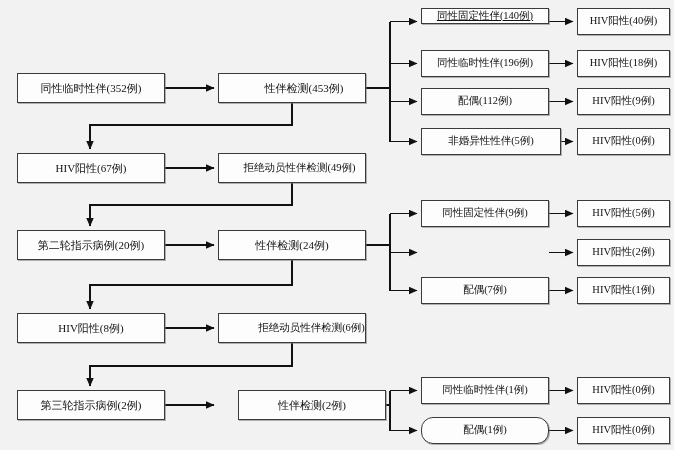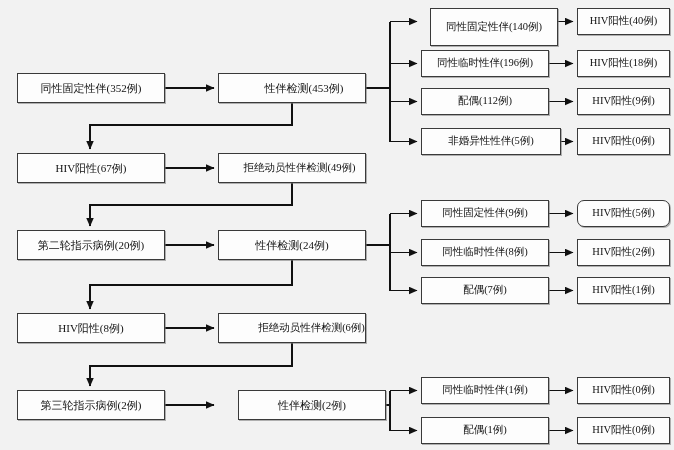--- a/index.html
+++ b/index.html
@@ -73,60 +73,59 @@
       <path d="M165,405 L214,405" marker-end="url(#ah)"></path>
       <path d="M366,405 L390,405"></path>
       <path d="M390,390.5 L390,430.5"></path>
       <path d="M390,390.5 L417,390.5" marker-end="url(#ah)"></path>
       <path d="M390,430.5 L417,430.5" marker-end="url(#ah)"></path>
       <path d="M549,390.5 L573,390.5" marker-end="url(#ah)"></path>
       <path d="M549,430.5 L573,430.5" marker-end="url(#ah)"></path>
     </g>
   </svg>
 
-  <div class="node" style="left:17px;top:73px;width:148px;height:30px;">同性固定性伴(352例)</div>
+  <div class="node" style="left:17px;top:73px;width:148px;height:30px;">同性临时性伴(352例)</div>
 
   <div class="node" style="left:218px;top:73px;width:148px;height:30px;padding-left:24px;">性伴检测(453例)</div>
 
-  <div class="node sm" style="left:430px;top:8px;width:128px;height:38px;">同性固定性伴(140例)</div>
+  <div class="node sm" style="left:421px;top:8px;width:128px;height:16px;text-decoration:underline;">同性固定性伴(140例)</div>
   <div class="node sm" style="left:577px;top:8px;width:93px;height:27px;">HIV阳性(40例)</div>
 
   <div class="node sm" style="left:421px;top:50px;width:128px;height:27px;">同性临时性伴(196例)</div>
   <div class="node sm" style="left:577px;top:50px;width:93px;height:27px;">HIV阳性(18例)</div>
 
   <div class="node sm" style="left:421px;top:88px;width:128px;height:27px;">配偶(112例)</div>
   <div class="node sm" style="left:577px;top:88px;width:93px;height:27px;">HIV阳性(9例)</div>
 
   <div class="node sm" style="left:421px;top:128px;width:140px;height:27px;">非婚异性性伴(5例)</div>
   <div class="node sm" style="left:577px;top:128px;width:93px;height:27px;">HIV阳性(0例)</div>
 
   <div class="node" style="left:17px;top:153px;width:148px;height:30px;">HIV阳性(67例)</div>
 
   <div class="node sm" style="left:218px;top:153px;width:148px;height:30px;padding-left:15px;">拒绝动员性伴检测(49例)</div>
 
   <div class="node" style="left:17px;top:230px;width:148px;height:30px;">第二轮指示病例(20例)</div>
 
   <div class="node" style="left:218px;top:230px;width:148px;height:30px;">性伴检测(24例)</div>
 
   <div class="node sm" style="left:421px;top:200px;width:128px;height:27px;">同性固定性伴(9例)</div>
-  <div class="node sm" style="left:577px;top:200px;width:93px;height:27px;border-radius:7px;">HIV阳性(5例)</div>
+  <div class="node sm" style="left:577px;top:200px;width:93px;height:27px;">HIV阳性(5例)</div>
 
-  <div class="node sm" style="left:421px;top:239px;width:128px;height:27px;">同性临时性伴(8例)</div>
   <div class="node sm" style="left:577px;top:239px;width:93px;height:27px;">HIV阳性(2例)</div>
 
   <div class="node sm" style="left:421px;top:277px;width:128px;height:27px;">配偶(7例)</div>
   <div class="node sm" style="left:577px;top:277px;width:93px;height:27px;">HIV阳性(1例)</div>
 
   <div class="node" style="left:17px;top:313px;width:148px;height:30px;">HIV阳性(8例)</div>
 
   <div class="node sm" style="left:218px;top:313px;width:148px;height:30px;padding-left:39px;">拒绝动员性伴检测(6例)</div>
 
   <div class="node" style="left:17px;top:390px;width:148px;height:30px;">第三轮指示病例(2例)</div>
 
   <div class="node" style="left:218px;top:390px;width:148px;height:30px;margin-left:20px;">性伴检测(2例)</div>
 
   <div class="node sm" style="left:421px;top:377px;width:128px;height:27px;">同性临时性伴(1例)</div>
   <div class="node sm" style="left:577px;top:377px;width:93px;height:27px;">HIV阳性(0例)</div>
 
-  <div class="node sm" style="left:421px;top:417px;width:128px;height:27px;">配偶(1例)</div>
+  <div class="node sm" style="left:421px;top:417px;width:128px;height:27px;border-radius:12px;">配偶(1例)</div>
   <div class="node sm" style="left:577px;top:417px;width:93px;height:27px;">HIV阳性(0例)</div>
 
 </div>
 
 </body></html>

